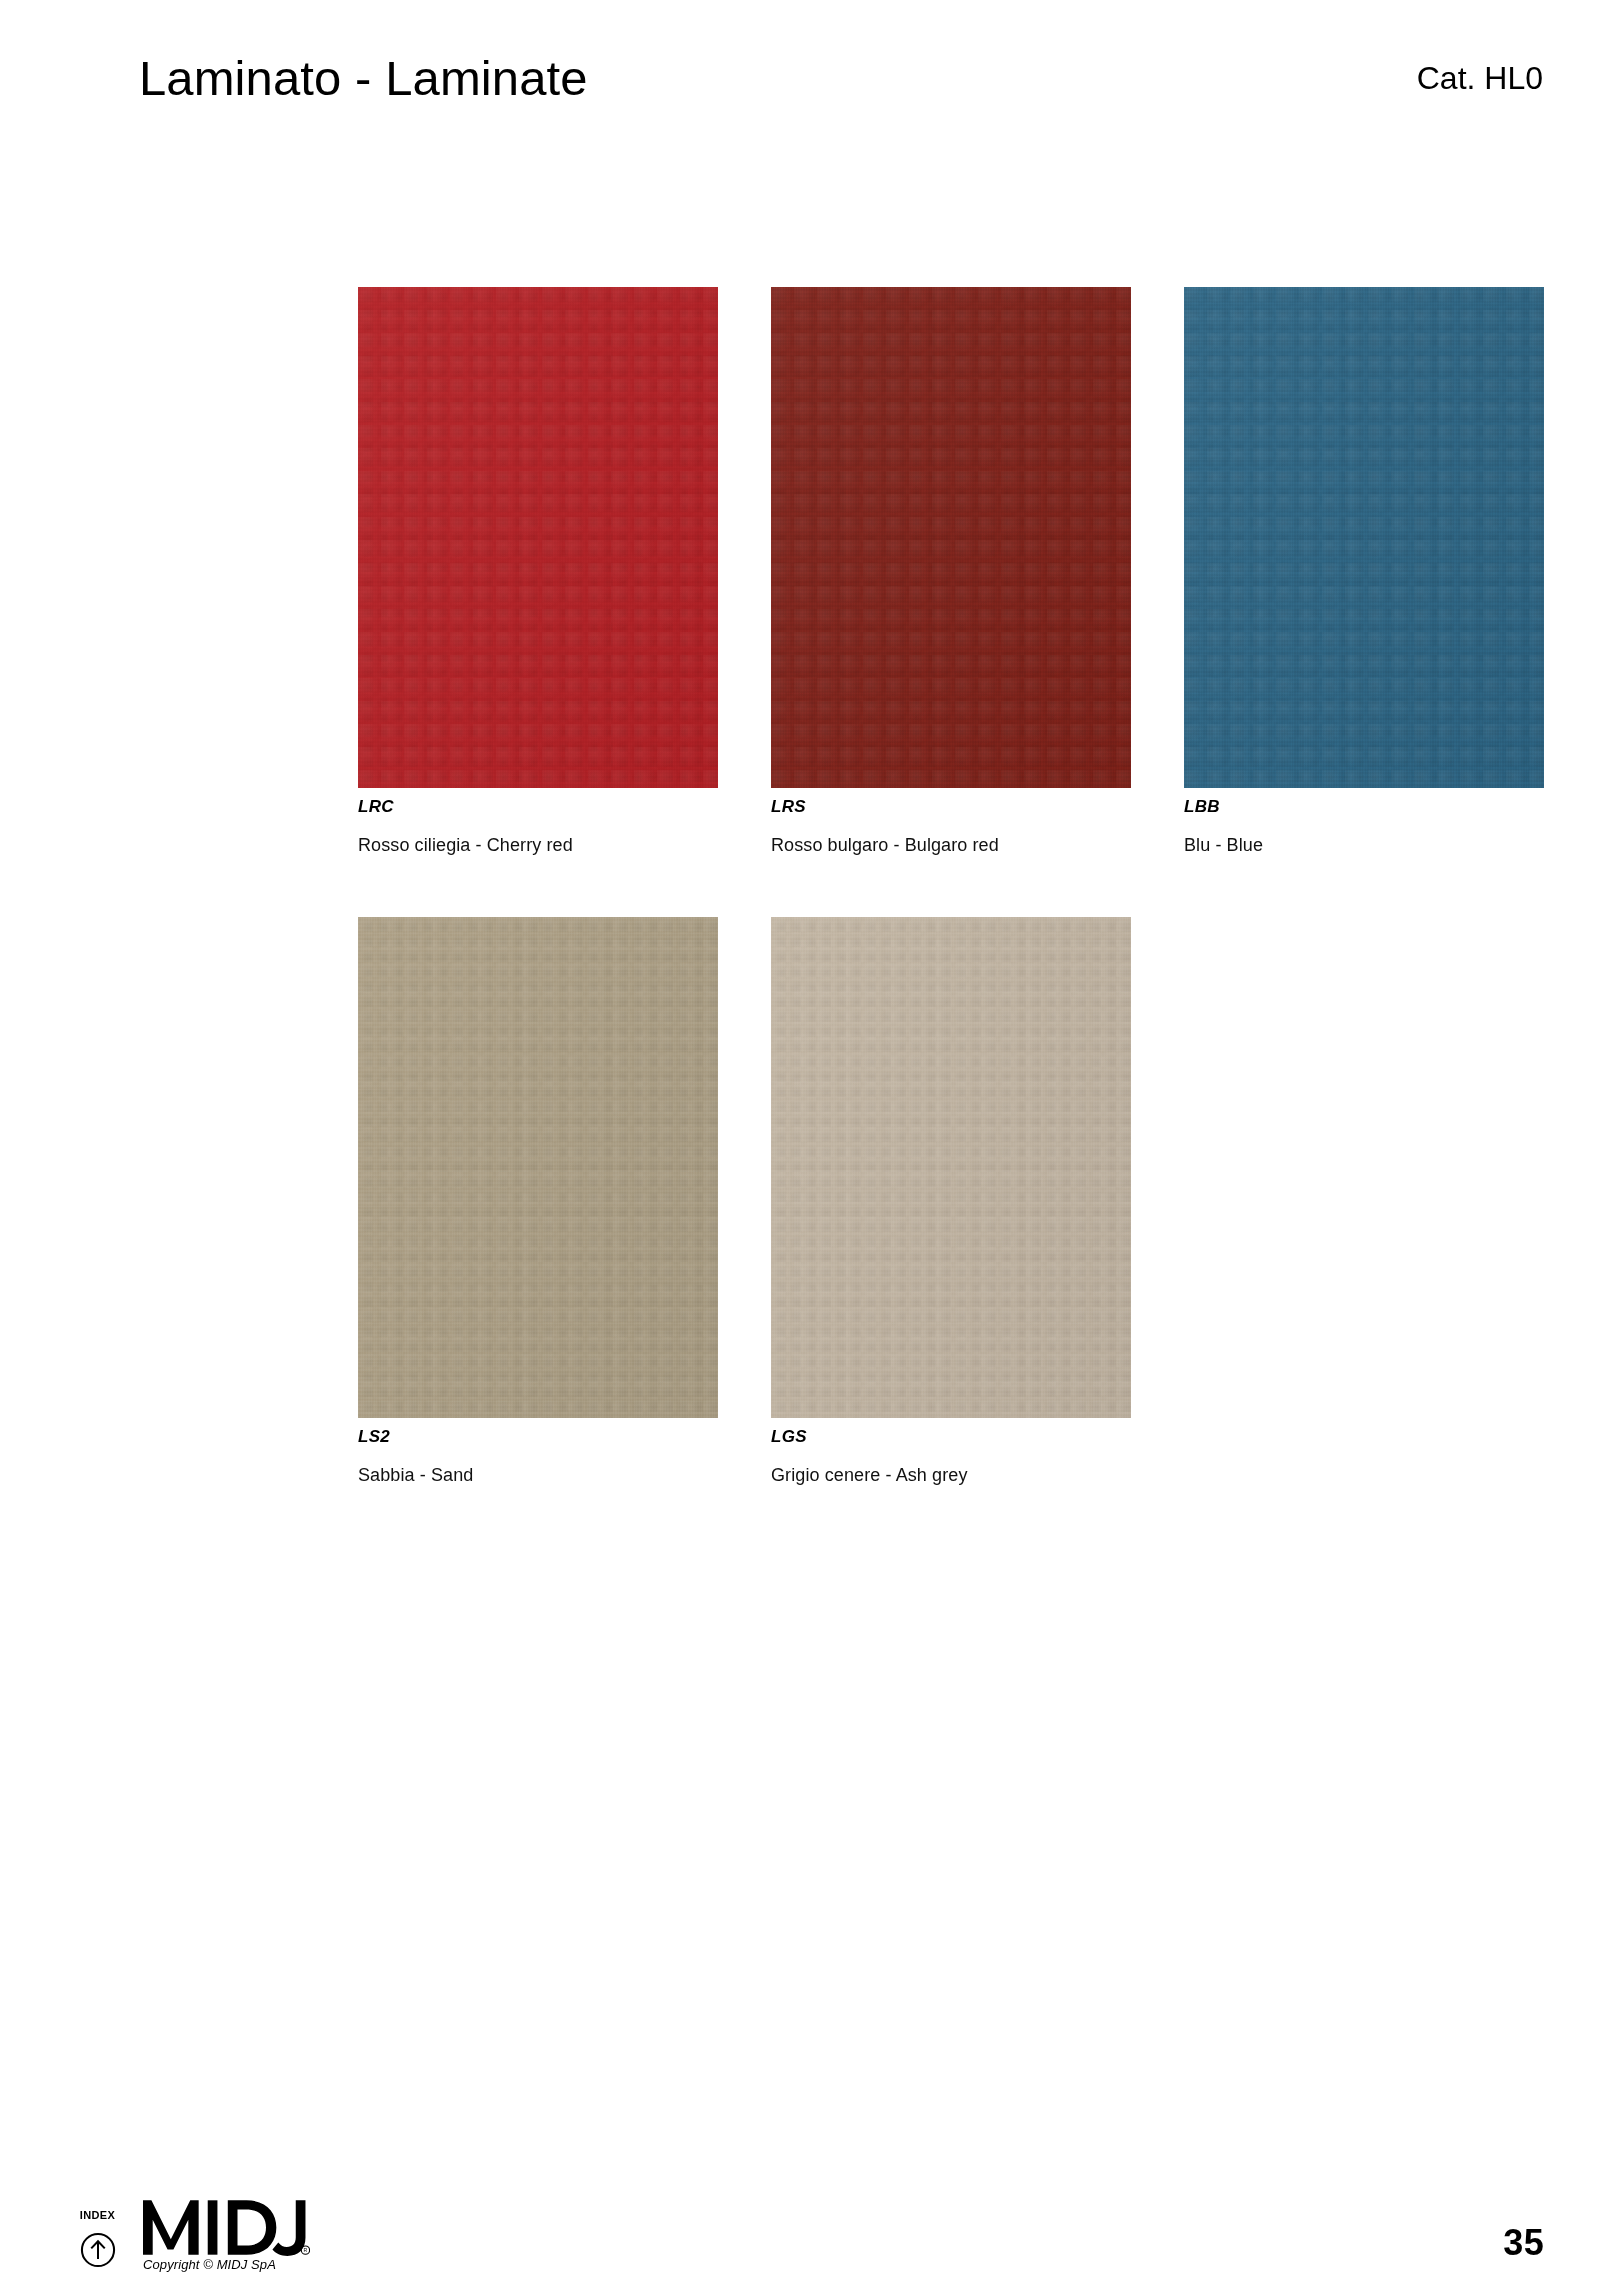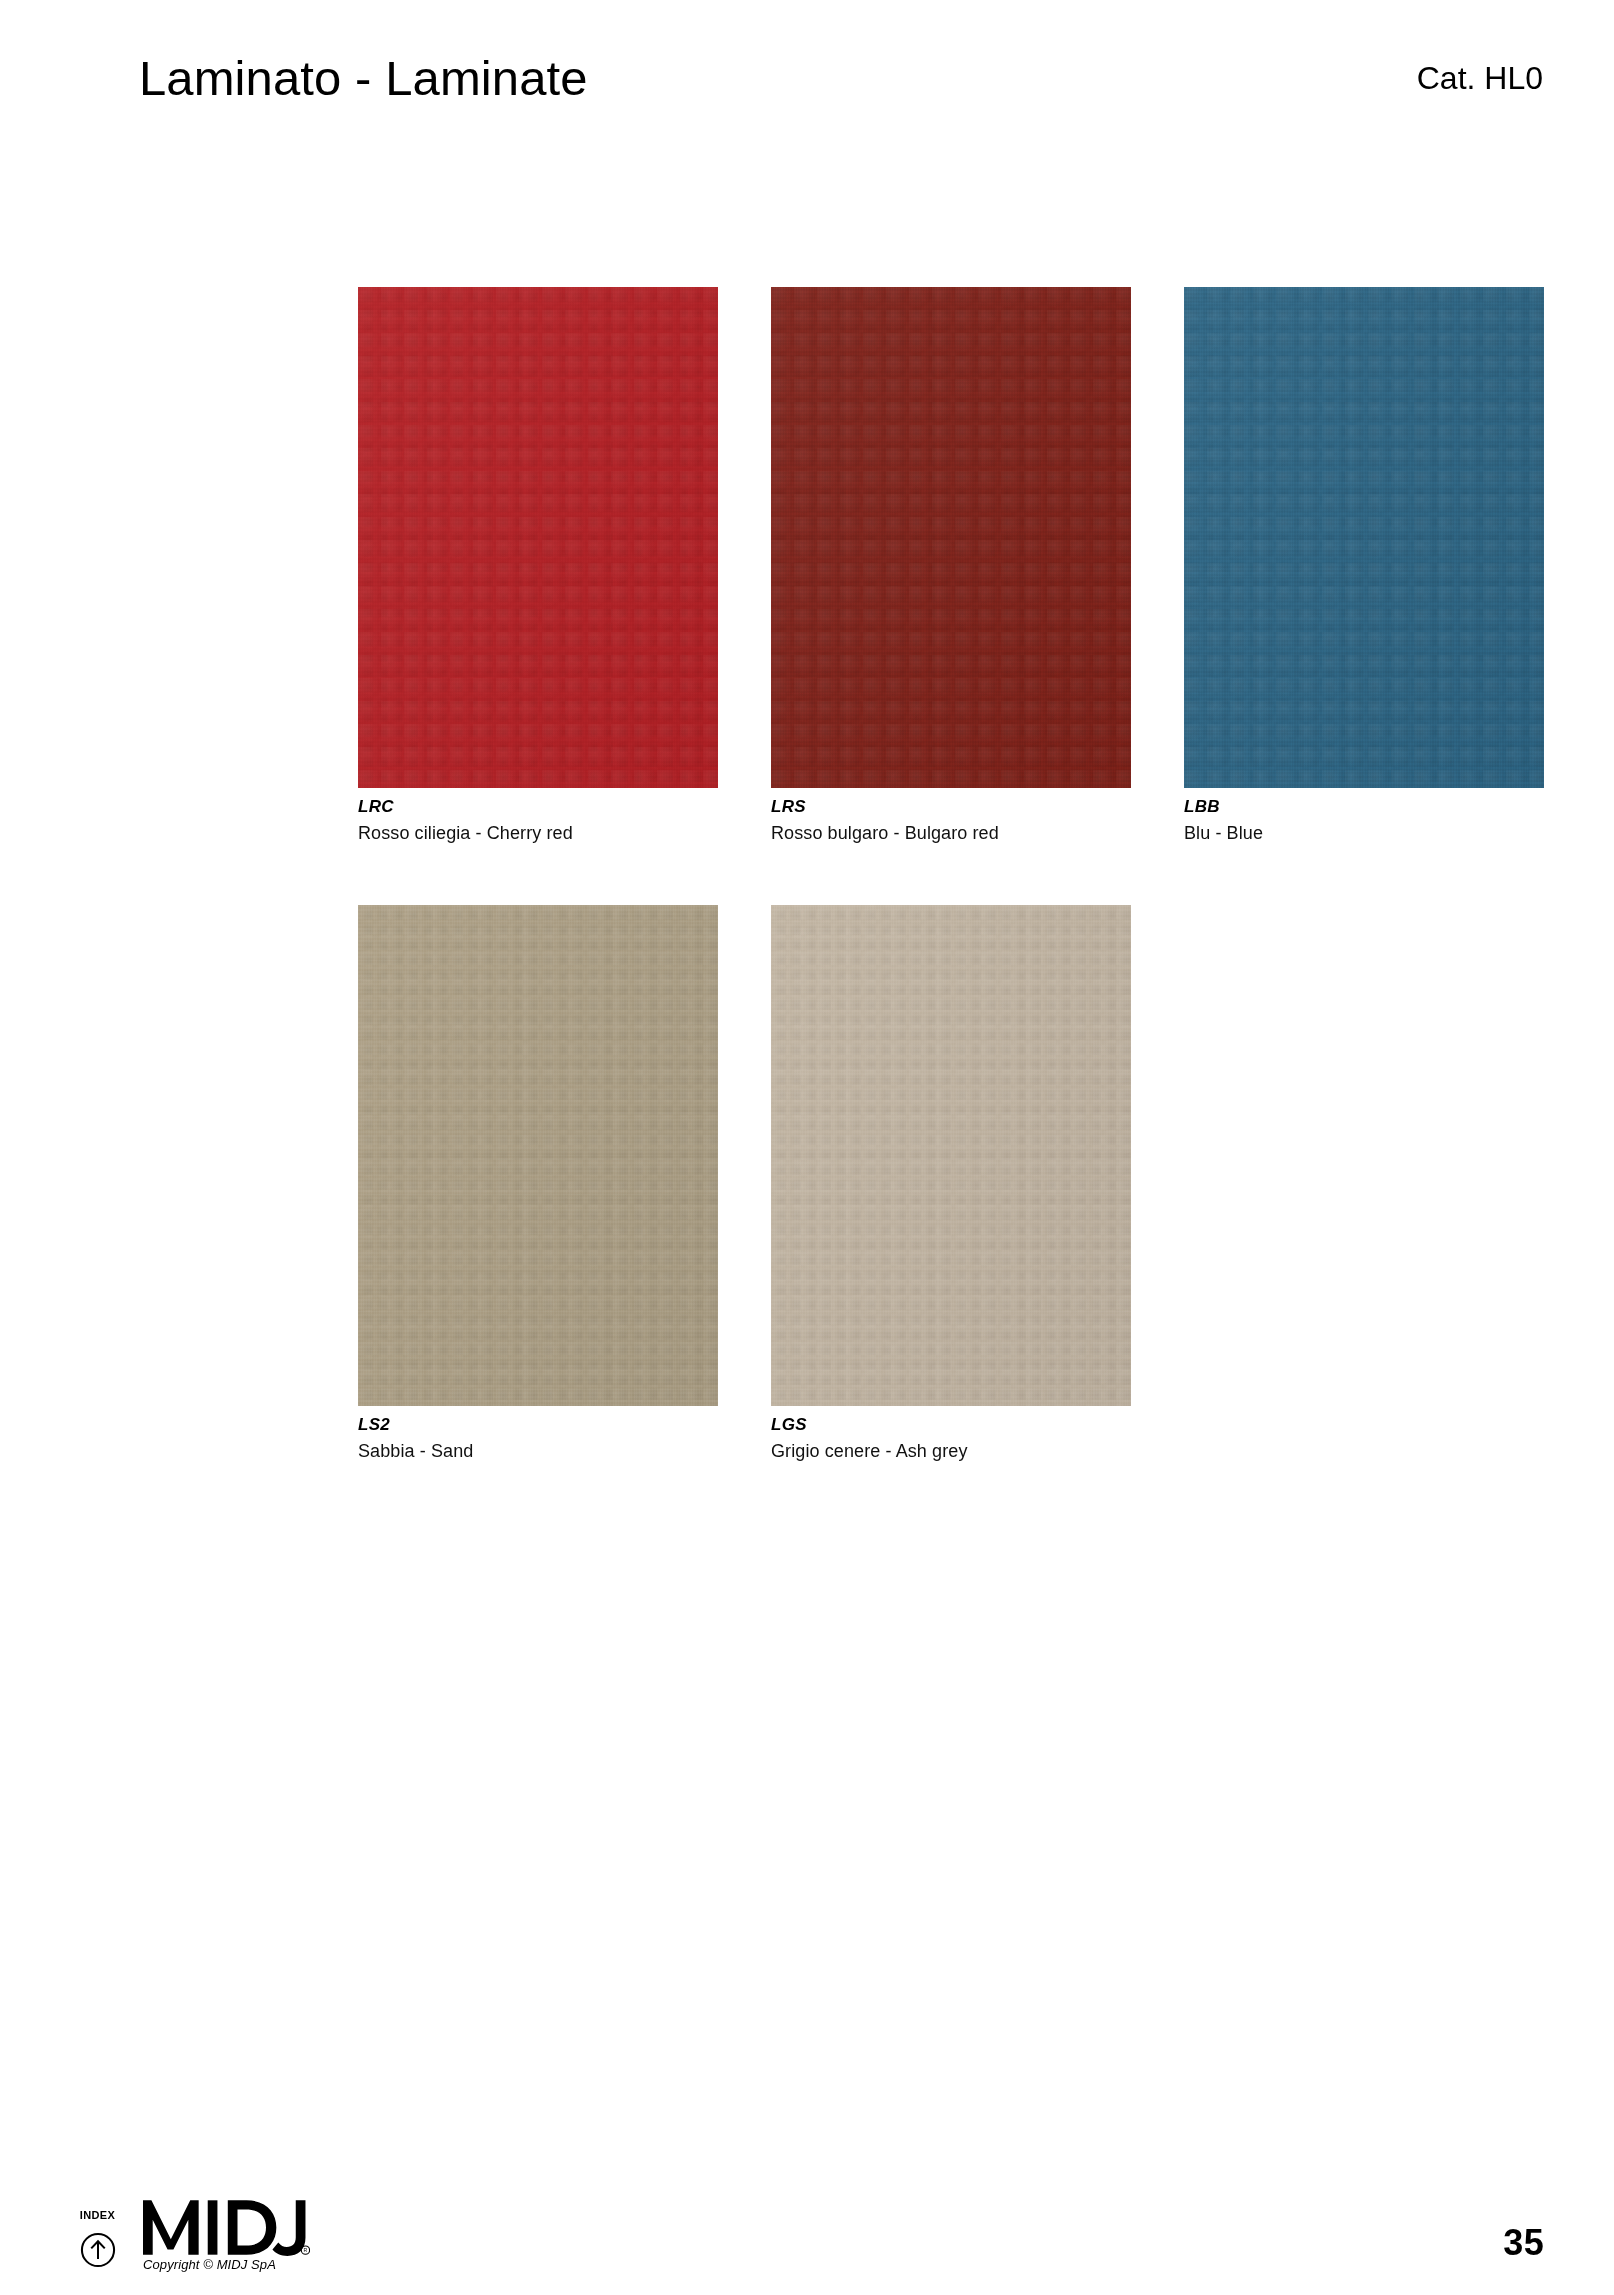--- a/index.html
+++ b/index.html
@@ -89,21 +89,21 @@
   .swatch-code {
     margin-top: 9px;
     font-size: 17px;
     font-weight: 700;
     font-style: italic;
     letter-spacing: 0.3px;
     color: #000000;
     line-height: 1.15;
   }
   .swatch-desc {
-    margin-top: 6px;
+    margin-top: 18px;
     font-size: 18px;
     font-weight: 400;
     color: #111111;
     line-height: 1.15;
     letter-spacing: 0.1px;
   }
 
   
   .page-footer {
     position: absolute;

